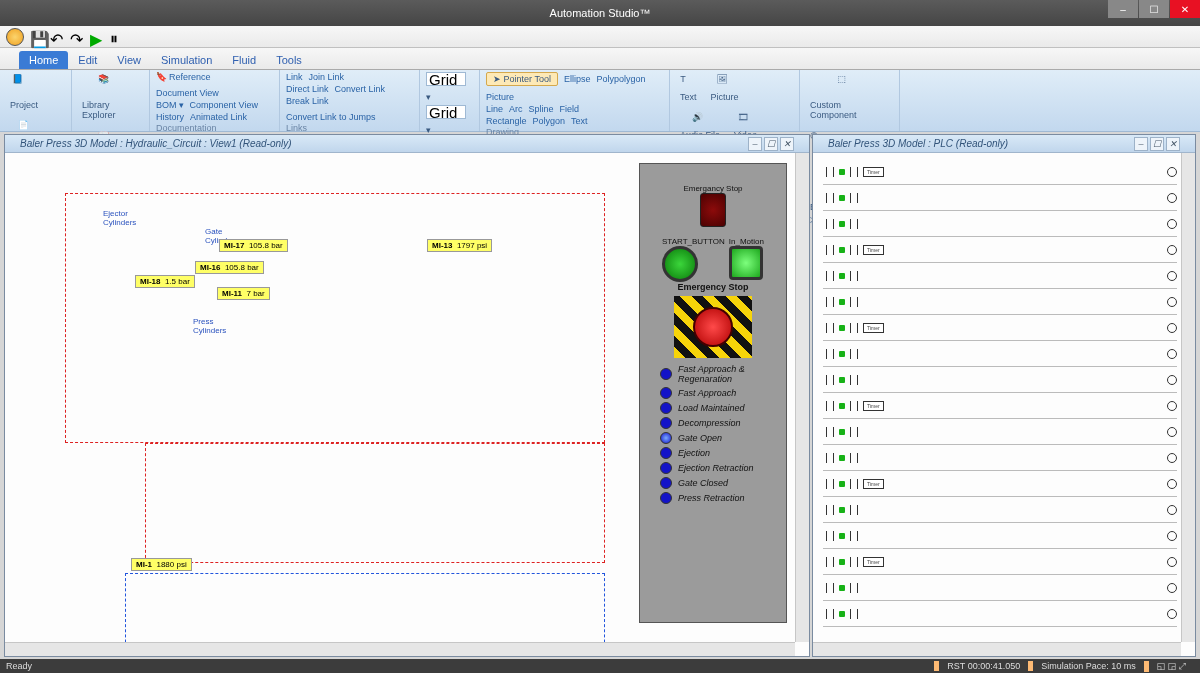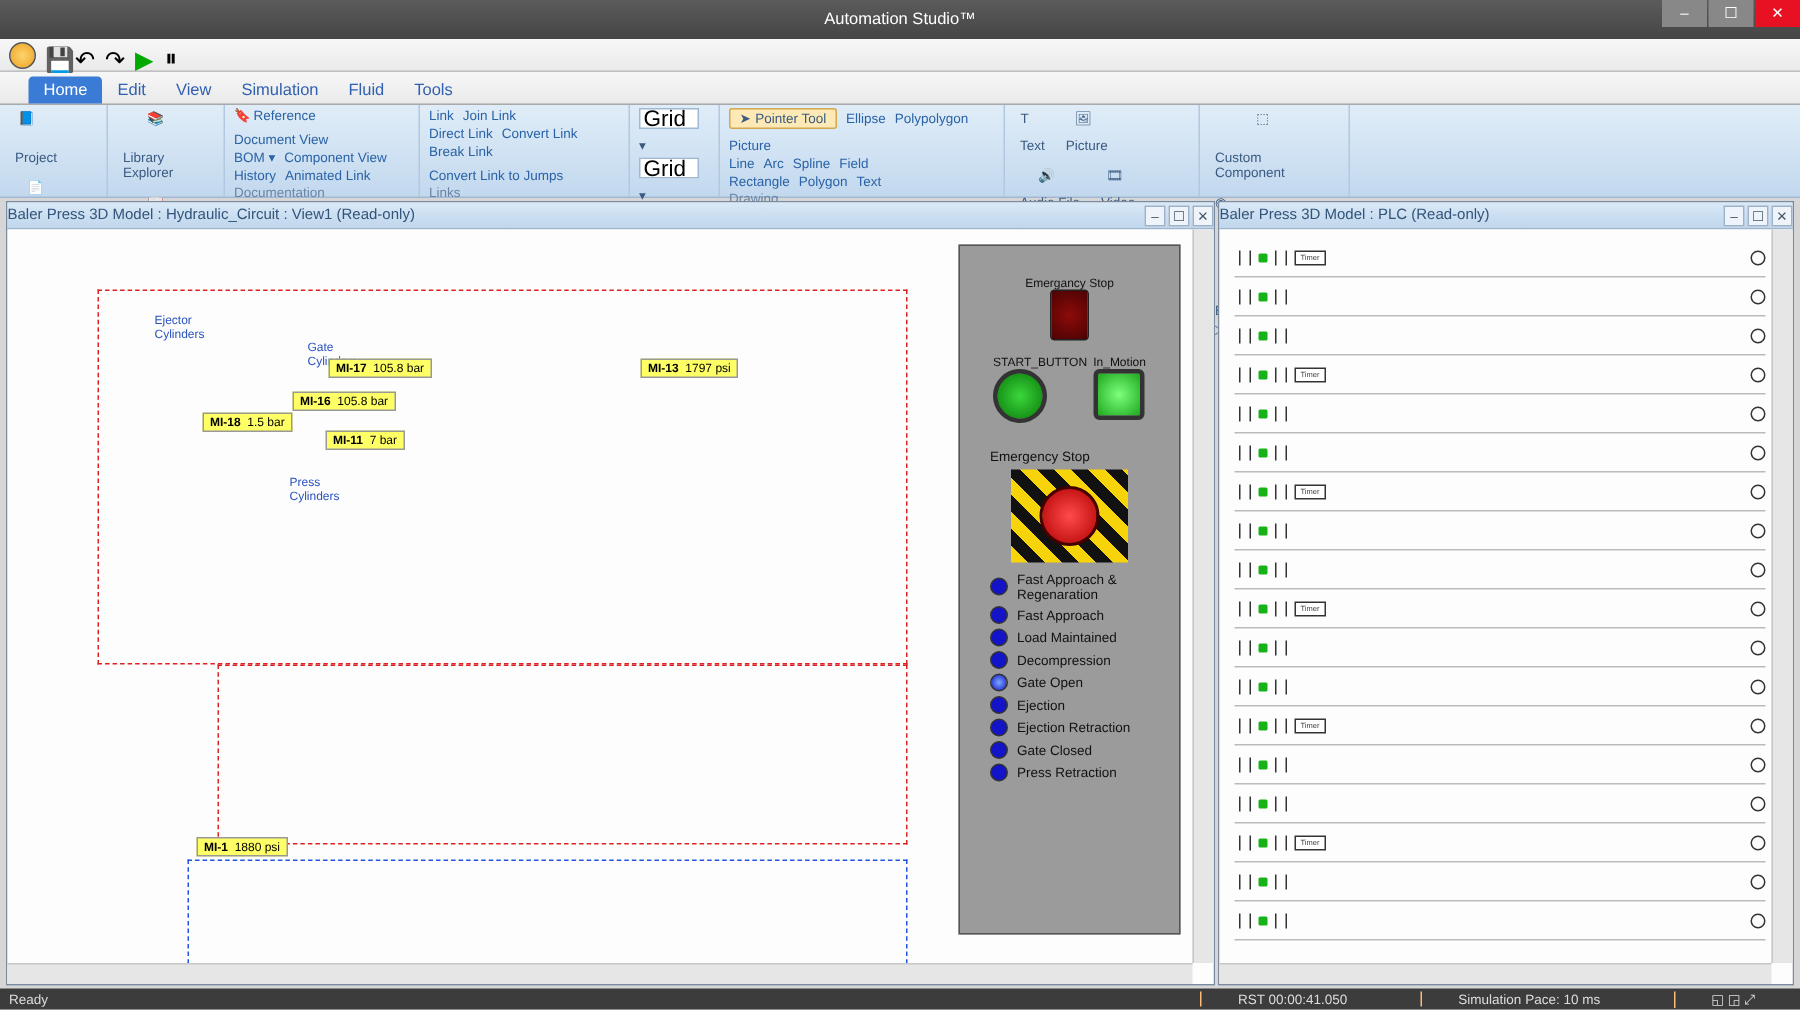--- a/index.html
+++ b/index.html
@@ -28,40 +28,40 @@
 .ribbon-btn { display: flex; flex-direction: column; align-items: center; gap: 2px; padding: 2px 4px; cursor: pointer; border-radius: 3px; }
 .ribbon-ico { width: 16px; height: 16px; }
 .ribbon-ico.big { width: 24px; height: 24px; }
 .ribbon-link { color: #2a63a6; cursor: pointer; display: flex; align-items: center; gap: 3px; white-space: nowrap; }
 .ribbon-link .ico { width: 10px; height: 10px; }
 .snap-input { width: 40px; height: 14px; border: 1px solid #9fb9d4; background: #fff; font-size: 15px; padding: 0 2px; }
 .pointer-tool { background: #fde9b6; border: 1px solid #d4a84d; border-radius: 2px; padding: 1px 6px; display: flex; align-items: center; gap: 3px; }
 
 .workspace { position: absolute; top: 132px; left: 0; right: 0; bottom: 14px; display: flex; }
 .doc { position: relative; border: 1px solid #7a8ba0; background: #fff; display: flex; flex-direction: column; }
-.doc-title { height: 18px; background: linear-gradient(#d9e9f7,#c0d6ec); border-bottom: 1px solid #a0b5cc; display: flex; align-items: center; padding: 0 0; font-size: 10px; color: #32547a; }
+.doc-title { height: 18px; background: linear-gradient(#d9e9f7,#c0d6ec); border-bottom: 1px solid #a0b5cc; display: flex; align-items: center; padding: 0 15px; font-size: 10px; color: #32547a; font-style: italic; }
 .doc-title .sp { flex: 1; }
 .doc-title .db { width: 14px; height: 14px; margin-left: 2px; display: flex; align-items: center; justify-content: center; font-size: 9px; color: #456; border: 1px solid #9db2c8; background: #eef4fa; cursor: pointer; }
 .doc-body { position: relative; flex: 1; overflow: hidden; background: #fdfdfd; }
 .doc-scroll-v { position: absolute; right: 0; top: 18px; bottom: 14px; width: 14px; background: #e6e6e6; border-left: 1px solid #c6c6c6; }
 .doc-scroll-h { position: absolute; left: 0; right: 14px; bottom: 0; height: 14px; background: #e6e6e6; border-top: 1px solid #c6c6c6; }
 
 .doc1 { flex: 0 0 806px; margin: 2px 2px 2px 4px; }
 .doc2 { flex: 1; margin: 2px 4px 2px 0; }
 
 .status-bar { position: absolute; left: 0; right: 0; bottom: 0; height: 14px; background: #3c3c3c; color: #ddd; font-size: 9px; display: flex; align-items: center; padding: 0 6px; }
 .status-bar .sp { flex: 1; }
-.status-seg { padding: 0 24px; border-left: 1px solid #fdba74; margin-left: 25px; }
+.status-seg { padding: 0 8px; border-left: 5px solid #fdba74; }
 
 
 .schem { position: absolute; inset: 0; }
 .tag { position: absolute; background: #ffff66; border: 1px solid #999; font-size: 8px; padding: 1px 4px; white-space: nowrap; }
 .label { position: absolute; font-size: 8px; color: #2a52be; white-space: nowrap; }
 .control-panel { position: absolute; right: 22px; top: 10px; width: 148px; height: 460px; background: #9b9b9b; border: 1px solid #555; padding: 20px; font-size: 9px; color: #111; }
-.cp-row { display: flex; align-items: center; gap: 6px; margin: 3px 0; }
+.cp-row { display: flex; align-items: center; gap: 6px; margin: 3px 0; font-style: italic; }
 .cp-light { width: 12px; height: 12px; border-radius: 50%; background: #1313c8; border: 1px solid #333; flex-shrink: 0; }
 .cp-light.on { background: radial-gradient(circle,#7aaaff,#1313c8); }
 .e-stop-lamp { width: 26px; height: 34px; margin: 0 auto; background: radial-gradient(circle,#8d0b0b,#4b0202); border: 1px solid #222; border-radius: 3px; }
 .p-btn { width: 36px; height: 36px; border-radius: 50%; border: 3px solid #333; }
 .p-btn.green { background: radial-gradient(circle,#3bd63b,#0a7a0a); }
 .p-btn.sq { border-radius: 4px; background: radial-gradient(circle,#7dff7d,#1da81d); width: 34px; height: 34px; }
 .hazard { width: 78px; height: 62px; margin: 4px auto; background: repeating-linear-gradient(45deg,#f7d40a 0 8px,#111 8px 16px); display: flex; align-items: center; justify-content: center; }
 .hazard .red { width: 40px; height: 40px; border-radius: 50%; background: radial-gradient(circle,#ff4a4a,#b00000); border: 2px solid #400; }
 
 
@@ -311,21 +311,21 @@
         <div style="display:flex;justify-content:space-around;margin-top:10px;text-align:center">
           <div>
               <div style="font-size:8px">START_BUTTON</div>
               <div class="p-btn green"></div>
             </div>
           <div>
               <div style="font-size:8px">In_Motion</div>
               <div class="p-btn sq"></div>
             </div>
         </div>
-        <div style="margin-top:17px;font-weight:normal">Emergency Stop</div>
+        <div style="text-align:center;margin-top:0;font-weight:bold">Emergency Stop</div>
         <div class="hazard">
             <div class="red"></div>
           </div>
         <div style="margin-top:6px">
             <div class="cp-row">
               <div class="cp-light"></div>
               <div>Fast Approach &amp; Regenaration</div>
             </div>
             <div class="cp-row">
               <div class="cp-light"></div>

